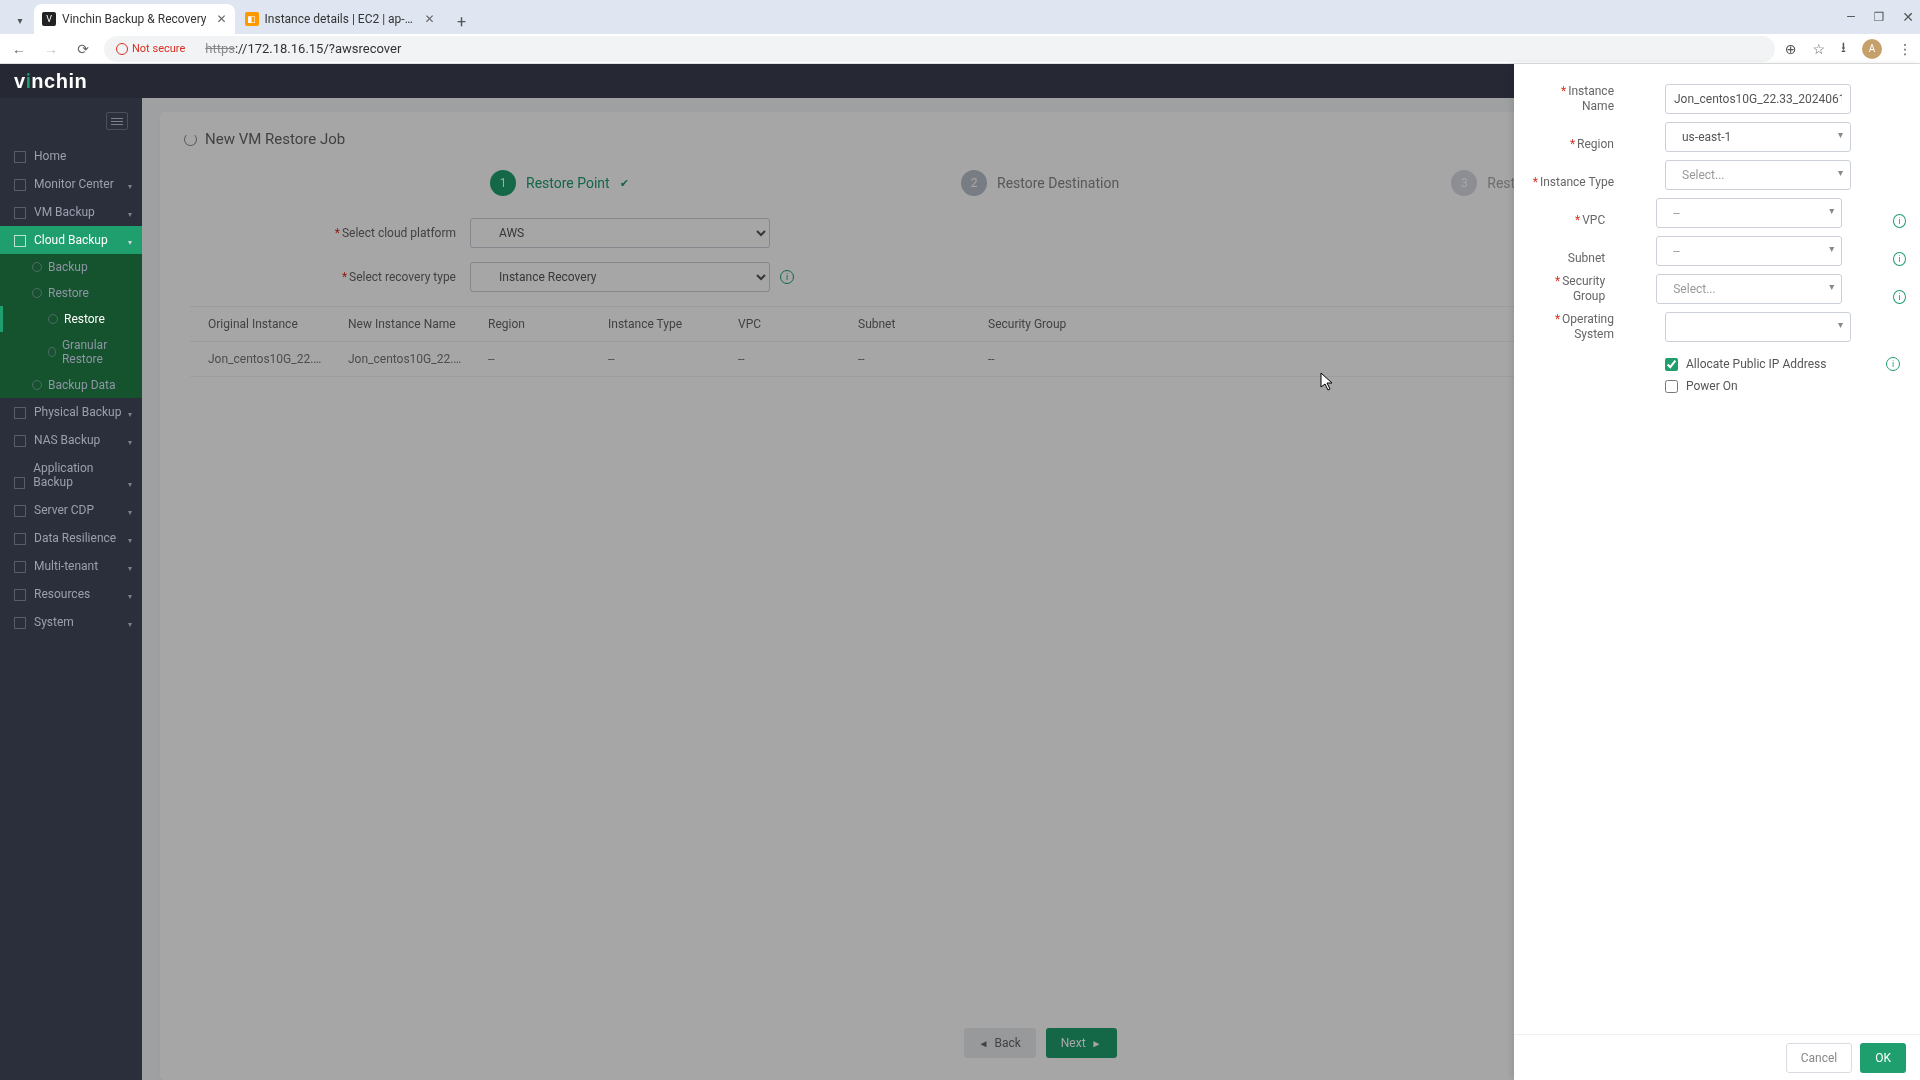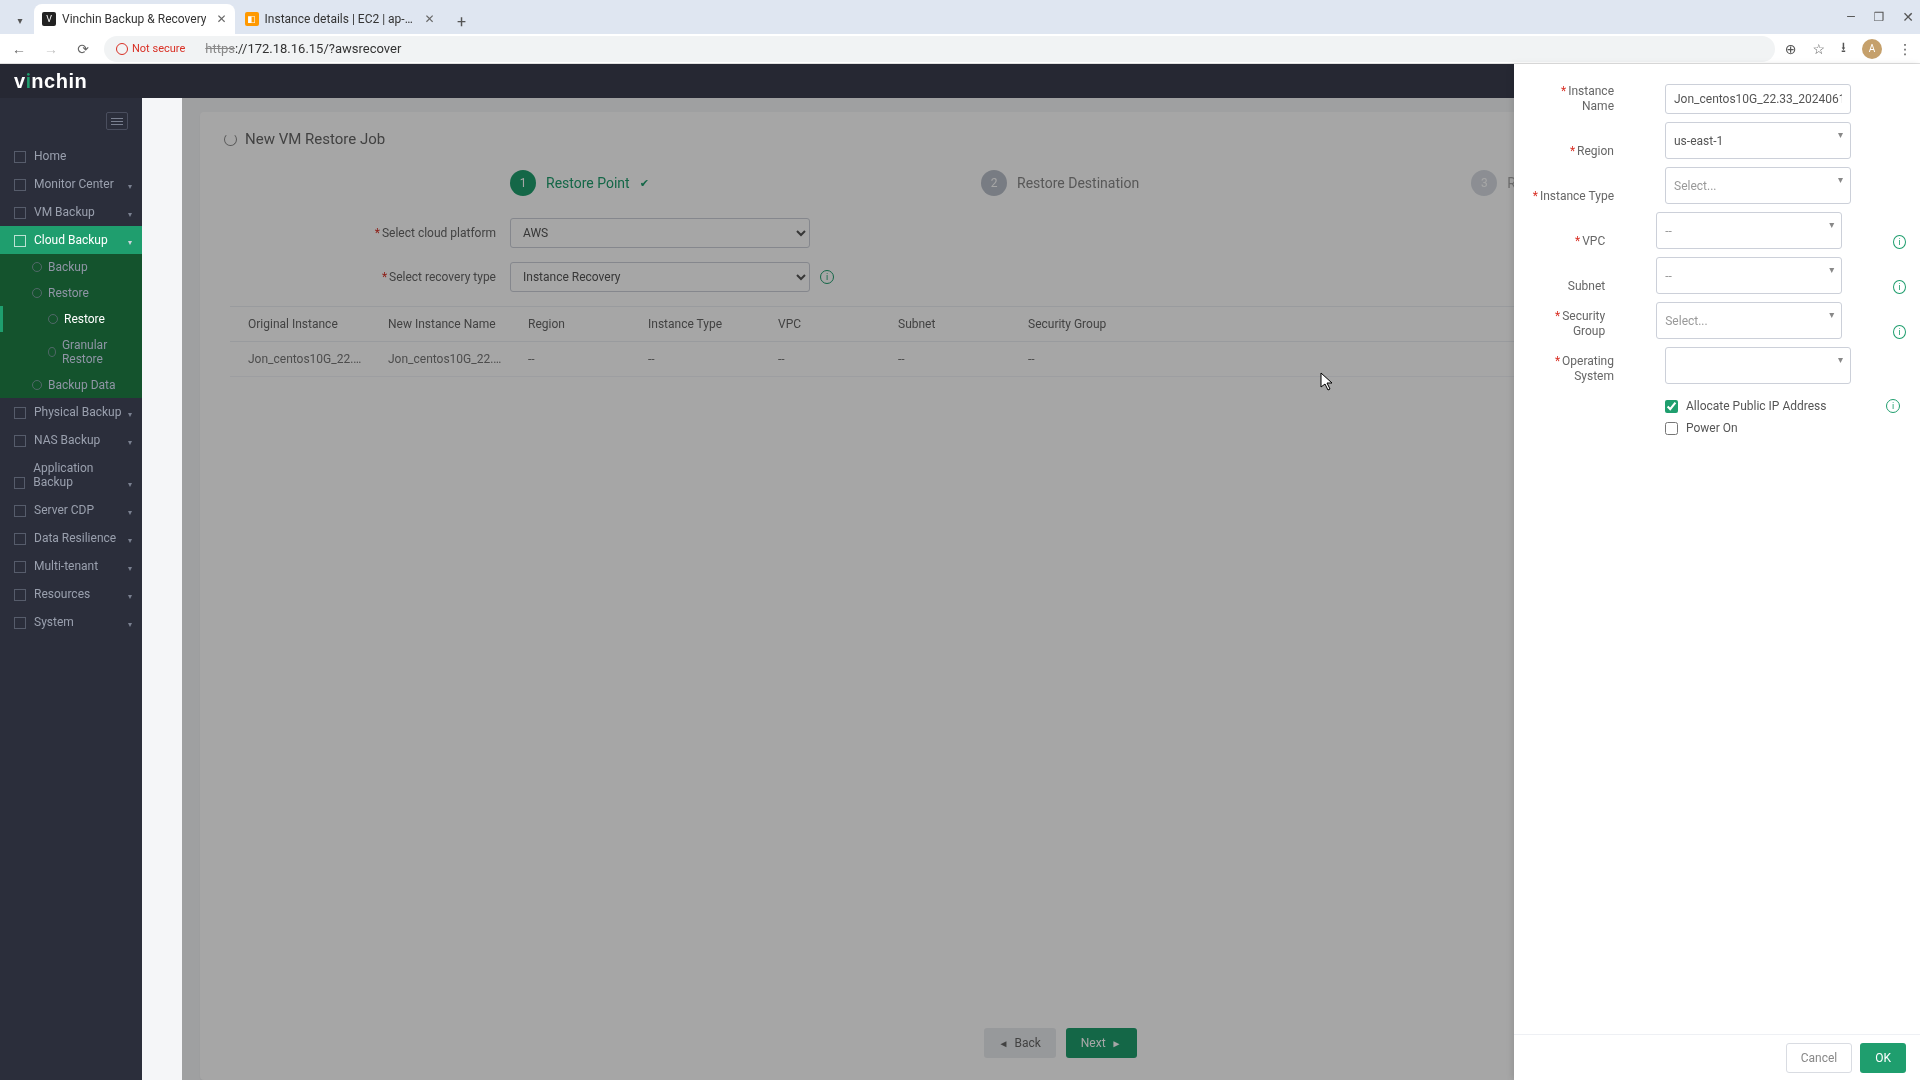--- a/index.html
+++ b/index.html
@@ -44,42 +44,42 @@
 .sb-item .ico { width:12px; height:12px; border:1px solid #6a7080; opacity:.7;}
 .sb-item.active { background:#1f9e6e; color:#fff; }
 .sb-item .caret { position:absolute; right:10px; font-size:8px; color:#7a8090;}
 .sb-sub { background:#14532d; }
 .sb-sub .sb-subitem { padding:6px 14px 6px 32px; display:flex; align-items:center; gap:6px; color:#8f95a5; cursor:pointer; position:relative;}
 .sb-sub .sb-subitem.sel { color:#fff; }
 .sb-sub .sb-subitem.sel::before { content:''; position:absolute; left:0; top:0; bottom:0; width:3px; background:#1f9e6e;}
 .sb-subico { width:10px;height:10px;border:1px solid #6a7080;border-radius:50%; opacity:.7;}
 .sb-item.exp .caret{ color:#cfd3dc;}
 
-.main { flex:1; position:relative; background:#f5f6f8; padding:0;margin-left:40px; }
+.main { flex:1; position:relative; background:#f5f6f8; padding:0; }
 .content-card { position:absolute; left:18px; top:14px; right:0; bottom:0; background:#fff; border-radius:4px; box-shadow:0 1px 2px rgba(0,0,0,.05); }
 
 
 .dim-overlay { position:absolute; inset:0; background:rgba(0,0,0,.35); z-index:5;}
 
 .page-title { position:absolute; top:18px; left:24px; font-size:15px; color:#666; display:flex; align-items:center; gap:8px; z-index:1;}
 .page-title .reload{ width:13px;height:13px;border:1.5px solid #888;border-radius:50%;border-top-color:transparent;display:inline-block;}
 
 .wizard { position:absolute; top:58px; left:0; right:0; padding:0 30px; z-index:1;}
 .steps { display:flex; justify-content:space-between; max-width:1100px; margin:0 auto 22px; }
 .step { display:flex; align-items:center; gap:10px; font-size:14px; color:#aaa;}
 .step .num { width:26px;height:26px;border-radius:50%;background:#d7dbe2;color:#fff;display:flex;align-items:center;justify-content:center;font-size:12px;}
 .step.done .num, .step.cur .num { background:#1f9e6e;}
 .step.done { color:#1f9e6e;}
 .step.done .chk{ color:#1f9e6e; font-size:11px;}
 
 .form-rows { max-width: 700px; margin-left: 100px; }
 .frow { display:flex; align-items:center; margin-bottom:14px; font-size:12px;}
 .frow .flabel { width:180px; text-align:right; color:#666; padding-right:14px;}
 .frow .flabel .req{color:#d93025;margin-right:2px;}
-.frow select, .frow .fakeinput { width:300px; height:30px; border:1px solid #ccd0d9; border-radius:3px; padding:0 8px; font-size:12px; color:#555; background:#fff;}
+.frow select, .frow .fakeinput { width:300px; height:30px; border:1px solid #ccd0d9; border-radius:3px; padding:0 24px; font-size:12px; color:#555; background:#fff;}
 .frow .info-ico { margin-left:10px; color:#1f9e6e; width:14px;height:14px;border:1px solid #1f9e6e;border-radius:50%;font-size:9px;display:flex;align-items:center;justify-content:center;}
 
 .grid { margin-top:6px; font-size:12px; }
 .ghead, .grow { display:grid; grid-template-columns: 140px 140px 120px 130px 120px 130px 110px; padding:10px 18px; }
 .ghead { color:#666; background:#fff; border-top:1px solid #eceef3; border-bottom:1px solid #eceef3;}
 .grow { color:#777; border-bottom:1px solid #f2f3f7;}
 .grow div, .ghead div { overflow:hidden; white-space:nowrap; text-overflow:ellipsis; padding-right:20px;}
 
 .wiz-footer { position:absolute; bottom:22px; left:0; right:0; display:flex; justify-content:center; gap:10px; z-index:1;}
 .btn { height:30px; padding:0 14px; border-radius:3px; font-size:12px; display:flex; align-items:center; gap:6px; cursor:pointer; border:1px solid transparent;}
@@ -90,21 +90,21 @@
 
 .panel { position:absolute; top:0; right:0; bottom:0; width:406px; background:#fff; z-index:10; display:flex; flex-direction:column; box-shadow:-2px 0 6px rgba(0,0,0,.1);}
 .panel-head { height:34px; display:flex; align-items:center; padding:0 14px; font-size:12px; color:#666; border-bottom:1px solid #eef0f4; gap:6px;}
 .panel-head .pico{ width:11px;height:11px;border:1px solid #999; transform:rotate(45deg);}
 .panel-head .px { margin-left:auto; color:#bbb; font-size:14px; cursor:pointer;}
 .panel-body { flex:1; padding:20px 14px 10px; overflow:auto;}
 .pf { display:flex; align-items:flex-end; margin-bottom:8px; font-size:12px;gap:41px;}
 .pf .pl { width:96px; text-align:right; color:#666; padding-right:10px; line-height:15px;}
 .pf .pl .req{color:#d93025;margin-right:2px;}
 .pf .pin { width:186px; height:30px; border:1px solid #ccd0d9; border-radius:3px; padding:0 8px; font-size:12px; color:#555; background:#fff; }
-.pf .psel { width:186px; height:37px; border:1px solid #ccd0d9; border-radius:3px; padding:0 8px; font-size:12px; color:#999; background:#fff; appearance:none; position:relative;}
+.pf .psel { width:186px; height:30px; border:1px solid #ccd0d9; border-radius:3px; padding:0 16px; font-size:12px; color:#999; background:#fff; appearance:none; position:relative;}
 .pf .pselwrap{ position:relative; width:186px;}
 .pf .pselwrap::after{ content:'▾'; position:absolute; right:8px; top:7px; font-size:10px; color:#888; pointer-events:none;}
 .pf .info-ico { margin-left:10px; color:#1f9e6e; width:14px;height:14px;border:1px solid #1f9e6e;border-radius:50%;font-size:9px;display:flex;align-items:center;justify-content:center; margin-top:7px;}
 .pf.chkrow .pin-area{ display:flex; align-items:center; gap:8px;}
 .pf.chkrow input[type=checkbox]{ width:13px;height:13px; accent-color:#1f9e6e;}
 .panel-foot { height:46px; border-top:1px solid #eef0f4; display:flex; align-items:center; justify-content:flex-end; padding:0 14px; gap:8px;}
 .btn.plain{ background:#fff; color:#888; border:1px solid #d9dce2;}
 
 
 .cursor { position:absolute; z-index:50; width:14px; height:20px; pointer-events:none;}

